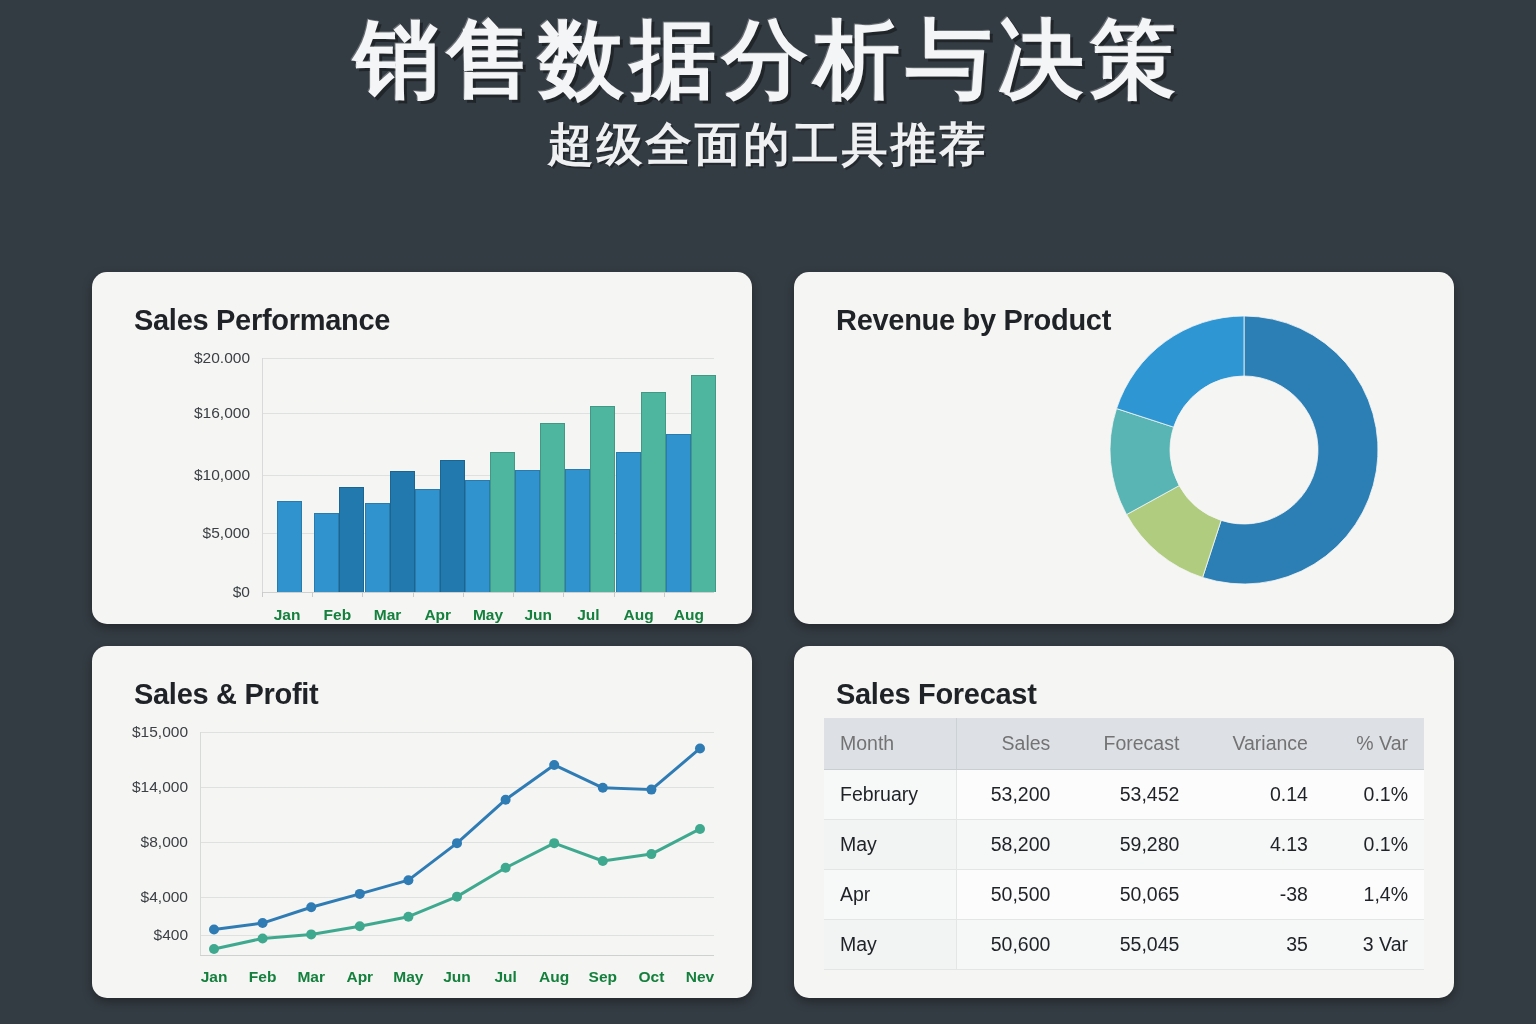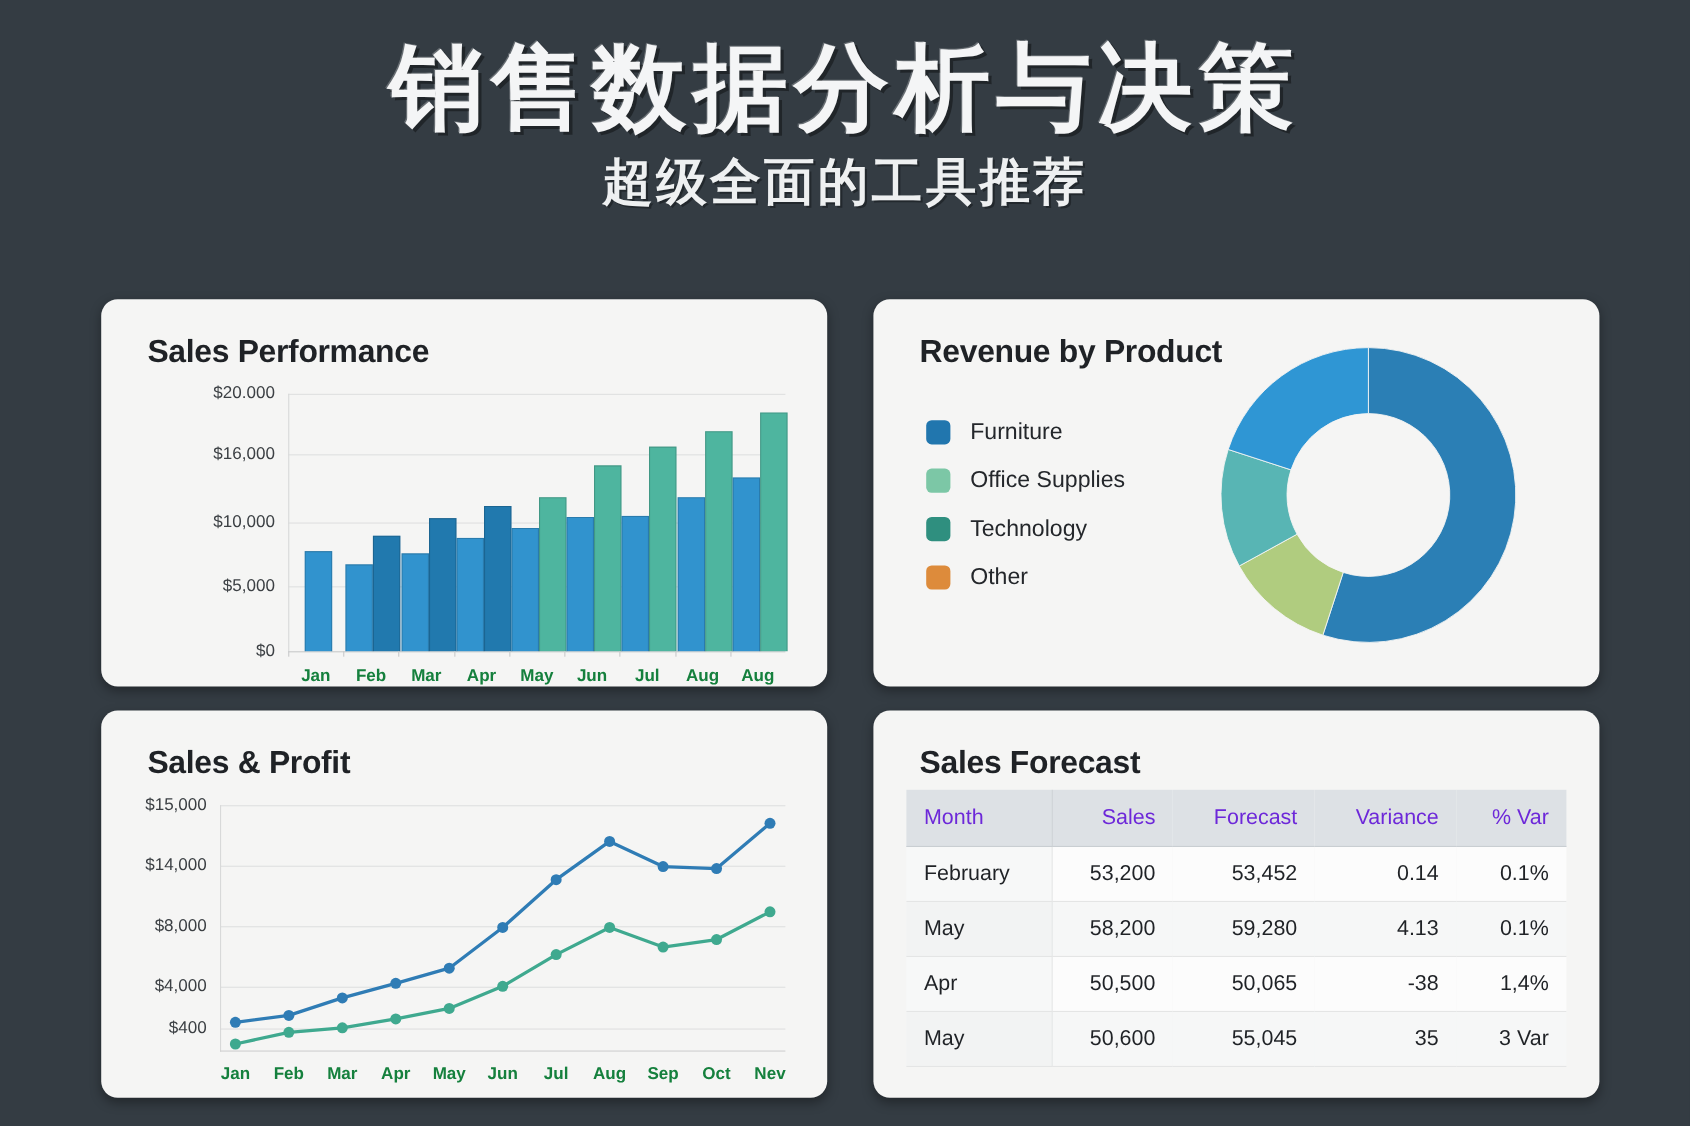--- a/index.html
+++ b/index.html
@@ -5,21 +5,21 @@
 <style>
   * { margin:0; padding:0; box-sizing:border-box; }
   html, body { width:1536px; height:1024px; }
   body {
     background:#343c43;
     font-family:"Liberation Sans", sans-serif;
     overflow:hidden;
     position:relative;
   }
   
-  #header { width:100%; padding-top:35px; text-align:center; }
+  #header { width:100%; padding-top:14px; text-align:center; }
   #page-title {
     font-size:86px;
     font-weight:bold;
     color:#f4f5f6;
     letter-spacing:6px;
     line-height:1.05;
     text-shadow:3px 3px 0px rgba(0,0,0,0.38), -1px -1px 0 rgba(255,255,255,.25);
   }
   #page-subtitle {
     font-size:46px;
@@ -100,21 +100,21 @@
     left:30px; top:72px;
     width:600px;
     border-collapse:collapse;
     font-size:19.5px;
     color:#1f2226;
   }
   .tbl th {
     background:#dde1e5;
     font-weight:normal;
     padding:14px 16px;
-    color:#6d28d9;
+    color:#737373;
     border-bottom:1px solid #c9ced2;
     text-align:right;
   }
   .tbl th:first-child { text-align:left; border-right:1px solid #ccd1d5; }
   .tbl td {
     padding:13px 16px;
     text-align:right;
     border-bottom:1px solid #e4e5e5;
     background:#fcfcfc;
   }
@@ -184,38 +184,20 @@
         <div class="xlab" style="left: 396px; top: 334px;">May</div>
         <div class="xlab" style="left: 446.222px; top: 334px;">Jun</div>
         <div class="xlab" style="left: 496.444px; top: 334px;">Jul</div>
         <div class="xlab" style="left: 546.667px; top: 334px;">Aug</div>
         <div class="xlab" style="left: 596.889px; top: 334px;">Aug</div>
       </div>
   </div>
 
   <div class="card">
     <div class="card-title">Revenue by Product</div>
-    <div class="legend" id="donut-legend">
-        <div class="legend-row">
-          <span class="swatch" style="background: rgb(33, 118, 174);"></span>
-          <span class="legend-label">Furniture</span>
-        </div>
-        <div class="legend-row">
-          <span class="swatch" style="background: rgb(124, 199, 166);"></span>
-          <span class="legend-label">Office Supplies</span>
-        </div>
-        <div class="legend-row">
-          <span class="swatch" style="background: rgb(47, 143, 127);"></span>
-          <span class="legend-label">Technology</span>
-        </div>
-        <div class="legend-row">
-          <span class="swatch" style="background: rgb(221, 139, 59);"></span>
-          <span class="legend-label">Other</span>
-        </div>
-      </div>
     <div id="donut-holder" style="position:absolute; left:300px; top:28px; width:300px; height:300px;"><svg width="300" height="300" viewBox="0 0 300 300">
           <path d="M 150 16 A 134 134 0 1 1 108.59172275375705 277.4415731835506 L 127.1327424162539 220.37818220584137 A 74 74 0 1 0 150 76 Z" fill="#2b7fb5" stroke="#f5f5f4" stroke-width="0.8">
             <title>Furniture: 55%</title>
           </path>
           <path d="M 108.59172275375705 277.4415731835506 A 134 134 0 0 1 32.57490487412228 214.55499232962984 L 85.1533056767541 185.6497718835269 A 74 74 0 0 0 127.1327424162539 220.37818220584137 Z" fill="#b0cc7f" stroke="#f5f5f4" stroke-width="0.8">
             <title>Other: 12%</title>
           </path>
           <path d="M 32.57490487412228 214.55499232962984 A 134 134 0 0 1 22.558426816449426 108.59172275375701 L 79.62181779415864 127.13274241625388 A 74 74 0 0 0 85.1533056767541 185.6497718835269 Z" fill="#58b5b4" stroke="#f5f5f4" stroke-width="0.8">
             <title>Technology: 13%</title>
           </path>

